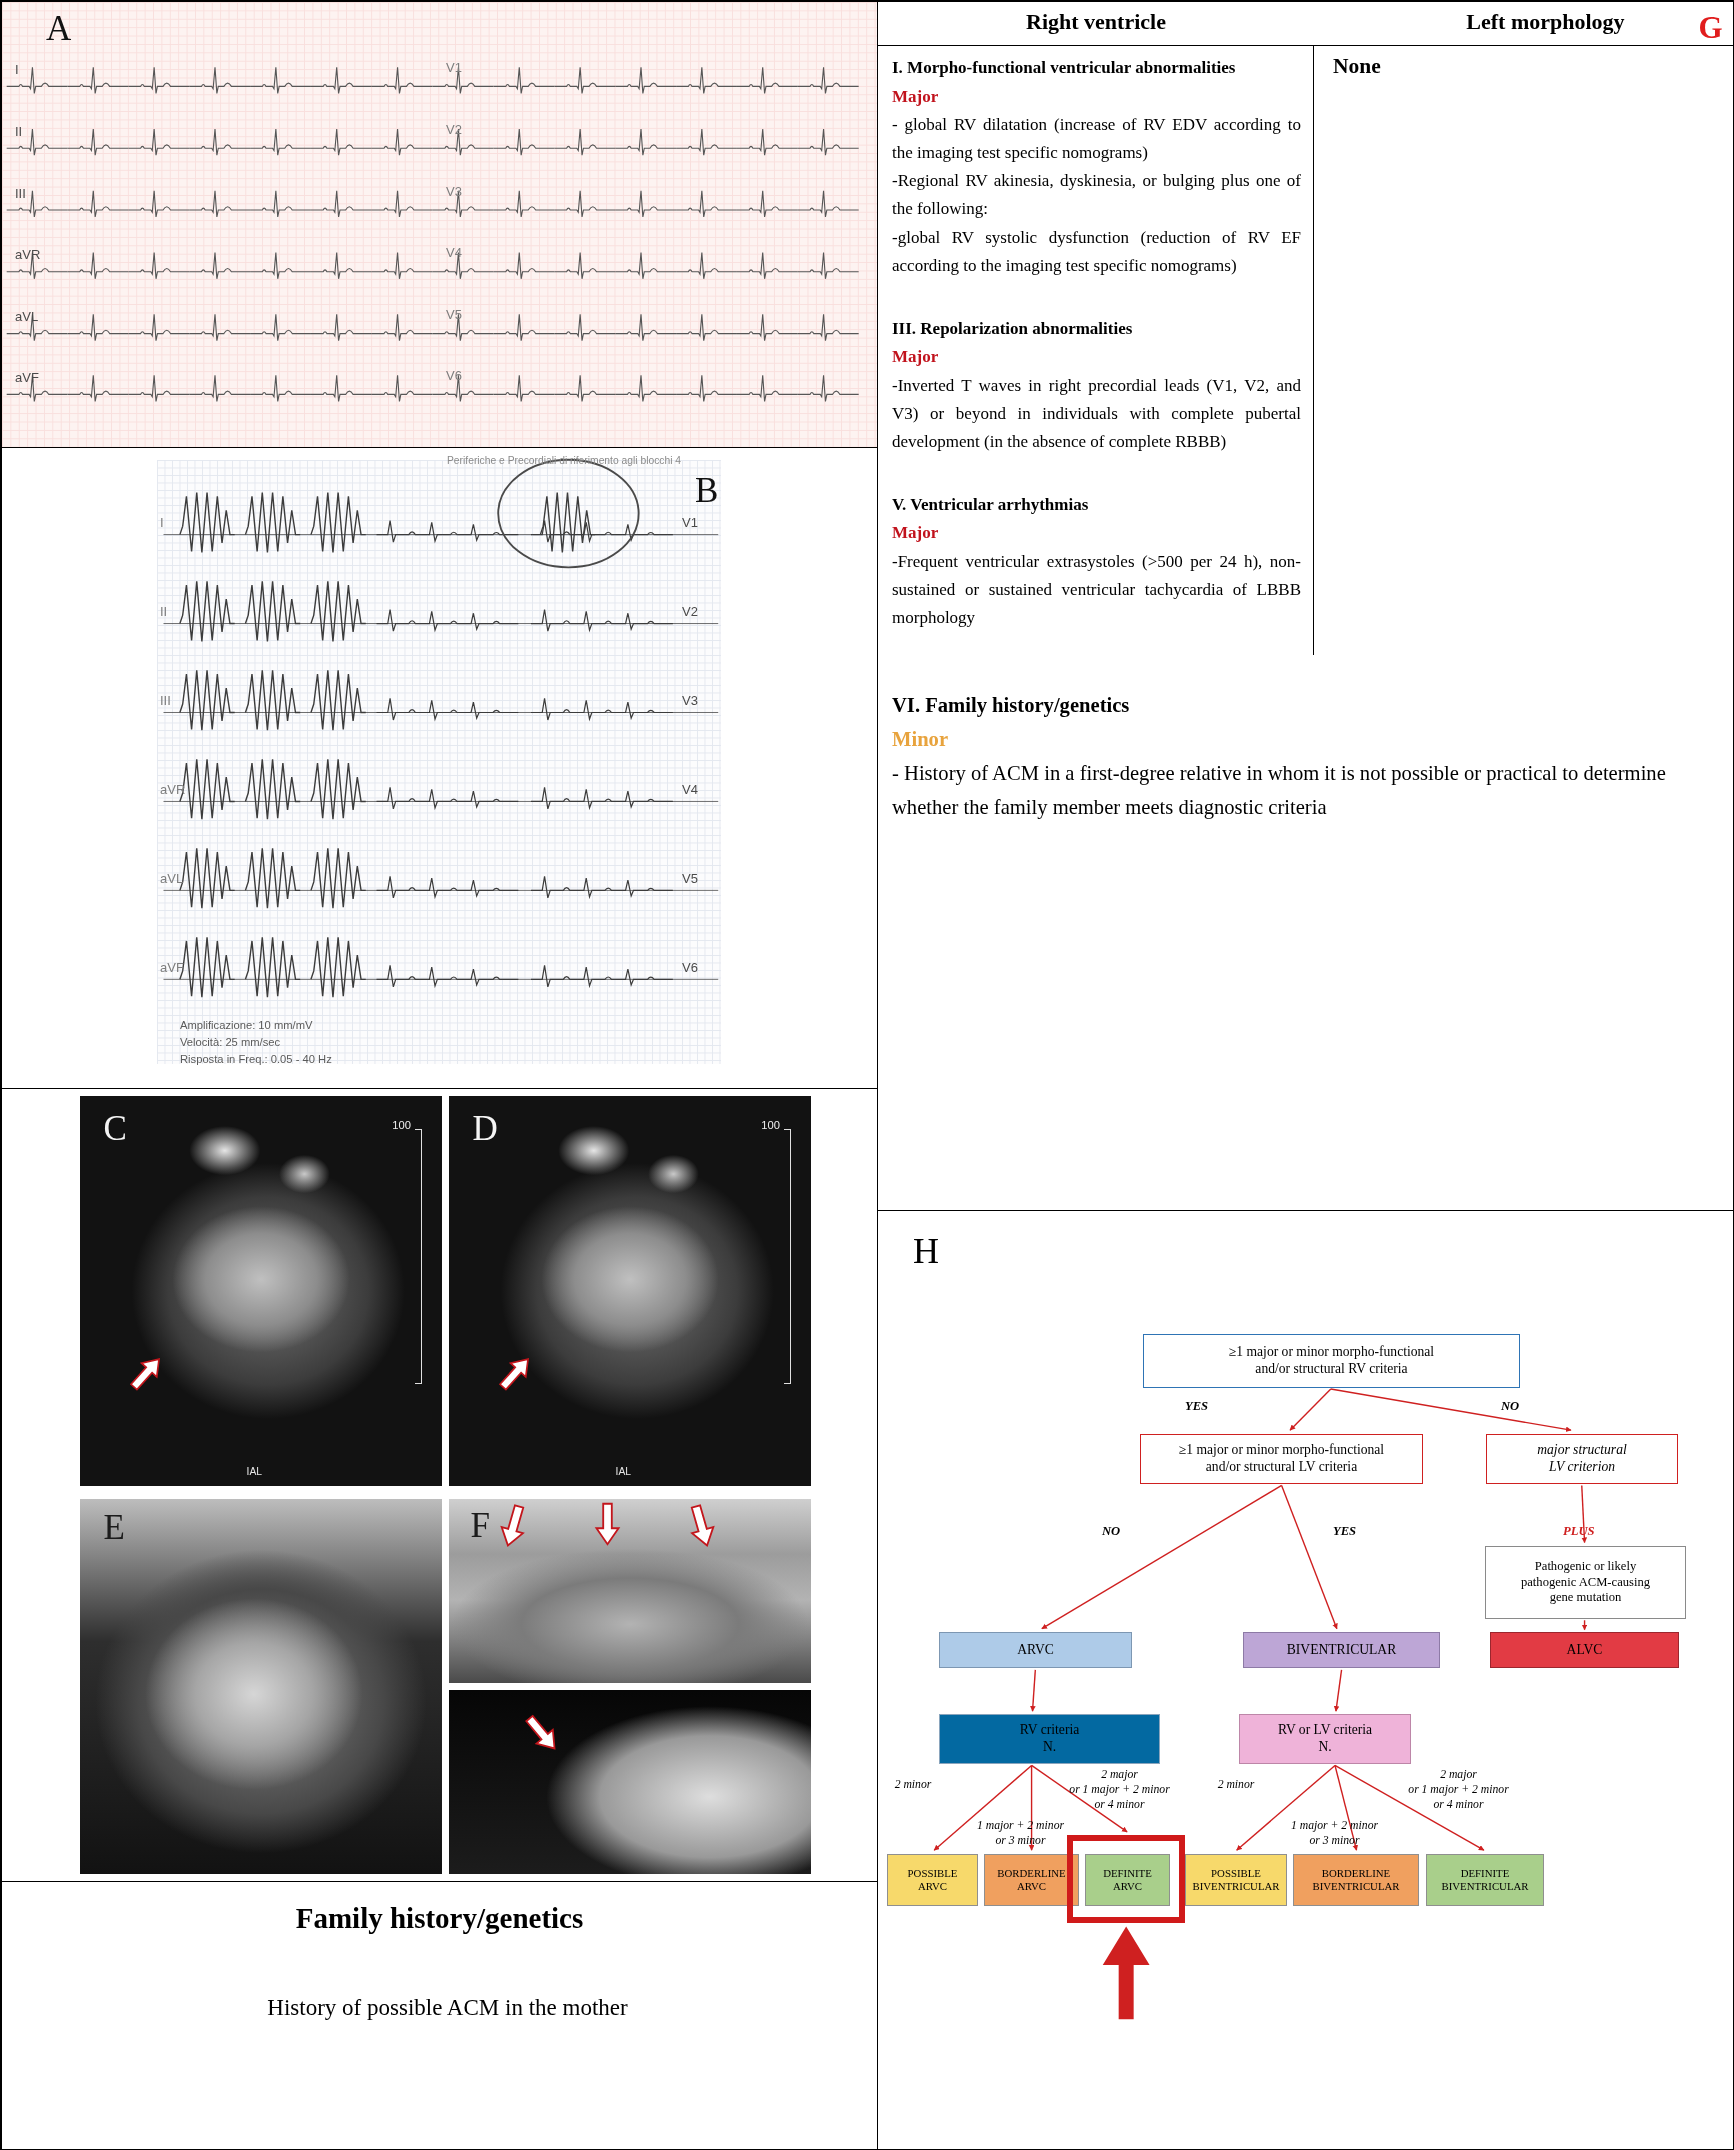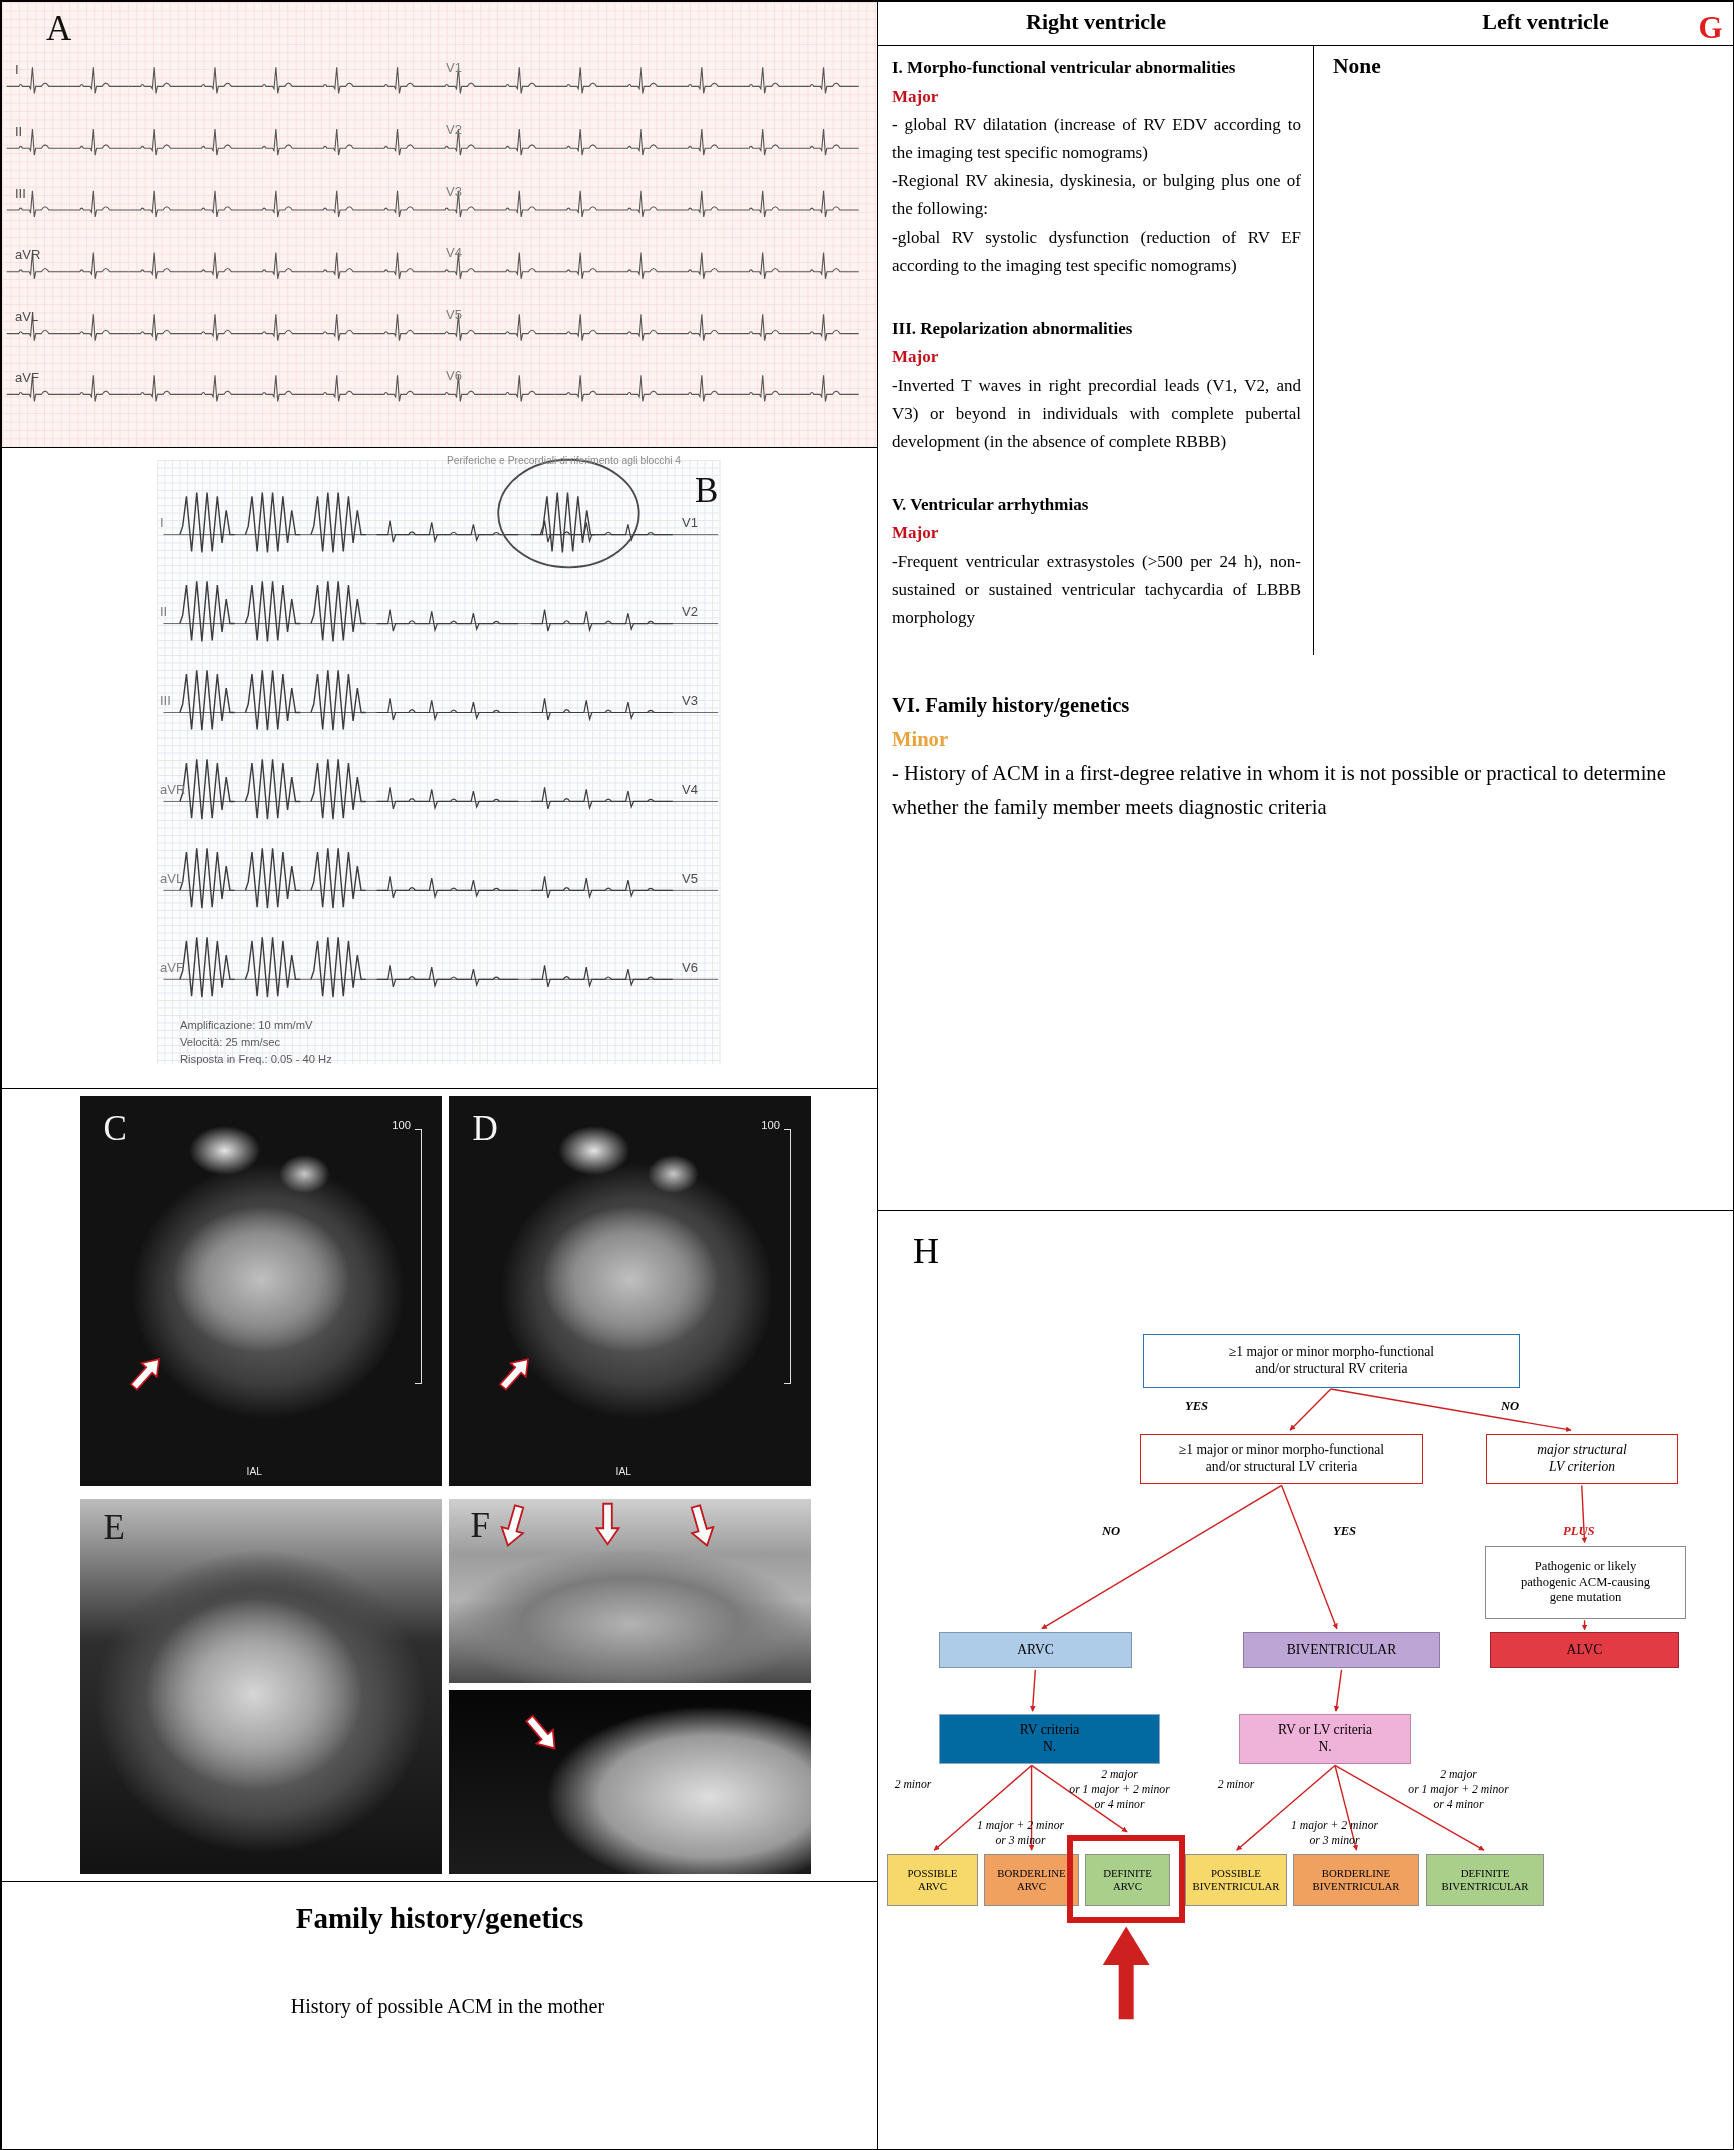--- a/index.html
+++ b/index.html
@@ -70,21 +70,21 @@
   .mri-100{position:absolute;right:31px;top:22.5px;color:#f0f0f0;font-size:11.2px;z-index:4;
     font-family:"Liberation Sans",sans-serif;}
   .mri-ial{position:absolute;left:46%;bottom:9.4px;color:#e8e8e8;font-size:10.3px;z-index:4;
     font-family:"Liberation Sans",sans-serif;}
   .px-arrow{position:absolute;z-index:5;}
   .px-arrow polygon{fill:#ffffff;stroke:#c3161c;stroke-width:3;}
 
   
   .panel-family{flex:1;box-sizing:border-box;border-top:1.9px solid #000;text-align:center;background:#fff;}
   .fam-title{margin:19.7px 0 0 0;font-size:29px;font-weight:bold;}
-  .fam-text{margin:60px 0 0 16px;font-size:20px;}
+  .fam-text{margin:60px 0 0 16px;font-size:23px;}
 
   
   .panel-g{position:relative;height:1208px;box-sizing:border-box;overflow:hidden;background:#fff;}
   .g-corner{position:absolute;right:10.3px;top:8.4px;color:#e11d1d;font-weight:bold;font-size:31px;z-index:5;}
   .g-header{display:flex;height:44px;box-sizing:border-box;border-bottom:1.4px solid #000;font-weight:bold;font-size:22px;gap:44px;}
   .g-h-left{width:436px;text-align:center;padding-top:6.6px;box-sizing:border-box;}
   .g-h-right{flex:1;text-align:center;padding-top:6.6px;box-sizing:border-box;}
   .g-body{display:flex;}
   .g-left-col{width:436px;box-sizing:border-box;border-right:1.4px solid #000;
     padding:8.4px 12px 22.5px 14px;font-size:17px;line-height:1.66;}
@@ -284,21 +284,21 @@
       <p class="fam-text">History of possible ACM in the mother</p>
     </section>
   </div>
 
   <div class="col-right">
 
     <section class="panel-g">
       <div class="g-corner">G</div>
       <div class="g-header">
         <div class="g-h-left">Right ventricle</div>
-        <div class="g-h-right">Left ventricle</div>
+        <div class="g-h-right">Left morphology</div>
       </div>
       <div class="g-body">
         <div class="g-left-col">
           <div class="g-sec">
             <p class="g-heading">I. Morpho-functional ventricular abnormalities</p>
             <p class="g-grade">Major</p>
             <p class="g-item">- global RV dilatation (increase of RV EDV according to the imaging test specific nomograms)</p>
             <p class="g-item">-Regional RV akinesia, dyskinesia, or bulging plus one of the following:</p>
             <p class="g-item">-global RV systolic dysfunction (reduction of RV EF according to the imaging test specific nomograms)</p>
           </div>

